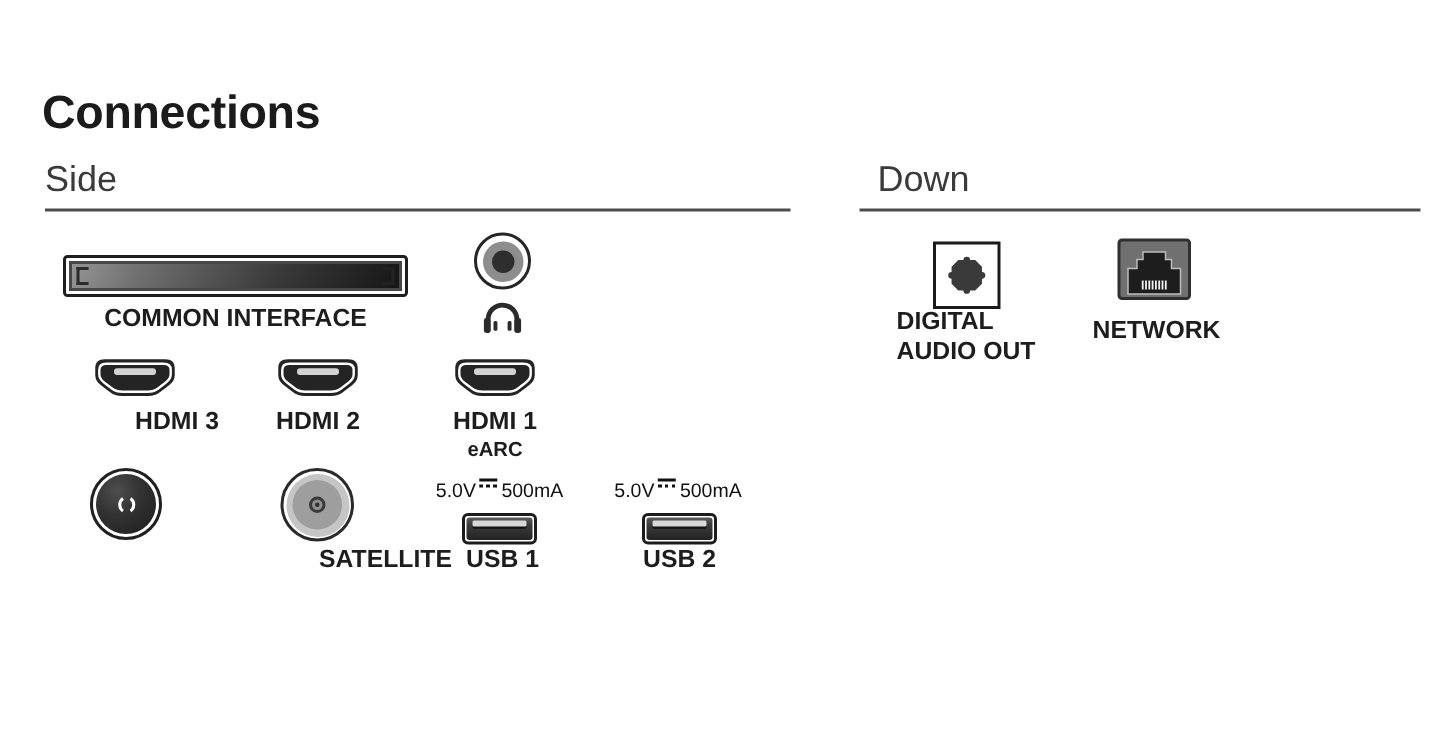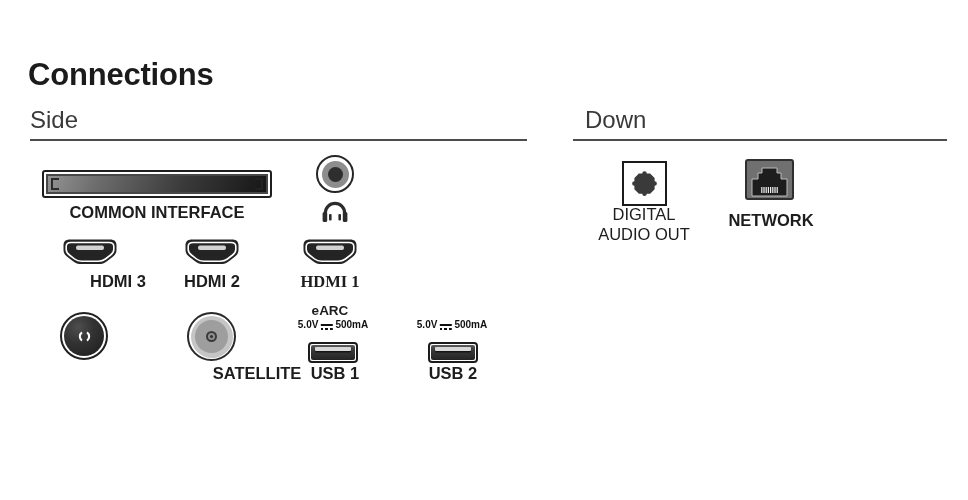--- a/index.html
+++ b/index.html
@@ -17,21 +17,20 @@
   .section-rule{
     top:139px;height:2px;background:#4c4c4c;
   }
   .port-label{
     font-size:16.5px;font-weight:600;color:#1d1d1d;white-space:nowrap;
     transform:translateX(-50%);
   }
   .port-sublabel{
     font-size:13.5px;font-weight:600;color:#1d1d1d;white-space:nowrap;
     transform:translateX(-50%);
-    margin-top:11px;
   }
   
   .ci-outer{
     left:42px;top:170px;width:230px;height:28px;box-sizing:border-box;
     border:2px solid #1f1f1f;border-radius:3px;background:#fff;padding:2px;
   }
   .ci-frame{width:100%;height:100%;box-sizing:border-box;background:#474747;padding:2px;position:relative;}
   .ci-slot{width:100%;height:100%;background:linear-gradient(112deg,#949494 0%,#6e6e6e 22%,#3a3a3a 62%,#161616 100%);}
   .ci-bracket{position:absolute;top:4px;bottom:4px;width:8px;box-sizing:border-box;}
   .ci-bracket.left{left:5px;border:2px solid #2b2b2b;border-right:none;}
@@ -63,32 +62,32 @@
   .sat-center{width:11px;height:11px;box-sizing:border-box;border-radius:50%;border:2.5px solid #3a3a3a;background:#8f8f8f;display:flex;align-items:center;justify-content:center;}
   .sat-dot{width:3px;height:3px;border-radius:50%;background:#2f2f2f;}
   
   .usb{
     top:342px;width:50px;height:21px;box-sizing:border-box;border:2px solid #1c1c1c;border-radius:4px;
     background:#fff;padding:1px;
   }
   .usb-inner{width:100%;height:100%;border-radius:2px;background:linear-gradient(#5a5a5a 0%,#3a3a3a 35%,#232323 100%);position:relative;overflow:hidden;}
   .usb-tongue{position:absolute;top:1.5px;left:4px;right:4px;height:4.5px;background:#d8d8d8;border-radius:1px;box-shadow:0 1.5px 0 #141414;}
   .usb-power{
-    top:319px;font-size:10px;font-weight:700;color:#101010;white-space:nowrap;
-    transform:translateX(-50%);display:flex;align-items:flex-end;gap:2.5px;
+    top:319px;font-size:13px;font-weight:400;color:#101010;white-space:nowrap;
+    transform:translateX(-50%);display:flex;align-items:flex-start;gap:2.5px;
   }
   .dc-symbol{display:inline-block;width:12px;}
   .dc-solid{height:2px;background:#101010;}
   .dc-dash{margin-top:2px;height:2px;background:repeating-linear-gradient(90deg,#101010 0 2.5px,transparent 2.5px 4.6px);}
   
   .optical{
     left:622px;top:161px;width:45px;height:45px;box-sizing:border-box;border:2.5px solid #1b1b1b;
     background:#fff;display:flex;align-items:center;justify-content:center;
   }
-  .label-stack{transform:translateX(-50%);text-align:center;font-size:16.5px;font-weight:400;color:#1d1d1d;line-height:20px;white-space:nowrap;}
+  .label-stack{transform:translateX(-50%);font-size:16.5px;font-weight:700;color:#1d1d1d;line-height:20px;white-space:nowrap;}
   .rj45{
     left:745px;top:159px;width:49px;height:41px;box-sizing:border-box;border:2px solid #2f2f2f;border-radius:3px;
     background:#707070;display:flex;align-items:flex-end;justify-content:center;
   }
 </style>
 </head>
 <body>
 
 <div class="page">
 
@@ -132,21 +131,21 @@
     <path d="M9 4.5 H47 C50.5 4.5 51.8 5.8 51.8 8.5 V11.5 C51.8 13.8 50.6 15.5 48.6 17 L43.4 21 C41.4 22.6 39.3 23.2 36.3 23.2 H19.7 C16.7 23.2 14.6 22.6 12.6 21 L7.4 17 C5.4 15.5 4.2 13.8 4.2 11.5 V8.5 C4.2 5.8 5.5 4.5 9 4.5 Z" fill="none" stroke="#ffffff" stroke-width="1.6"></path>
     <rect x="14" y="7.5" width="28" height="4.5" rx="2" fill="#d2d2d2"></rect>
   </svg>
   <svg class="abs" style="left:302px;top:238px;" width="56" height="29" viewBox="0 0 56 29">
     <path d="M8 1.5 H48 C52.5 1.5 54.5 3.5 54.5 7.5 V12 C54.5 15 53 17.2 50.5 19 L45 23.2 C42.5 25.2 40 26 36.5 26 H19.5 C16 26 13.5 25.2 11 23.2 L5.5 19 C3 17.2 1.5 15 1.5 12 V7.5 C1.5 3.5 3.5 1.5 8 1.5 Z" fill="#242424"></path>
     <path d="M9 4.5 H47 C50.5 4.5 51.8 5.8 51.8 8.5 V11.5 C51.8 13.8 50.6 15.5 48.6 17 L43.4 21 C41.4 22.6 39.3 23.2 36.3 23.2 H19.7 C16.7 23.2 14.6 22.6 12.6 21 L7.4 17 C5.4 15.5 4.2 13.8 4.2 11.5 V8.5 C4.2 5.8 5.5 4.5 9 4.5 Z" fill="none" stroke="#ffffff" stroke-width="1.6"></path>
     <rect x="14" y="7.5" width="28" height="4.5" rx="2" fill="#d2d2d2"></rect>
   </svg>
   <div class="abs port-label" style="left:90px;top:272px;margin-left:28px;">HDMI 3</div>
   <div class="abs port-label" style="left:212px;top:272px;">HDMI 2</div>
-  <div class="abs port-label" style="left:330px;top:272px;font-family:Liberation Serif, serif;">HDMI 1</div>
+  <div class="abs port-label" style="left:330px;top:272px;">HDMI 1</div>
   <div class="abs port-sublabel" style="left:330px;top:292px;">eARC</div>
 
   <div class="abs antenna">
     <div class="antenna-disc">
       <svg width="15" height="15" viewBox="0 0 16 16">
         <path d="M5.3 3.6 A5.4 5.4 0 0 0 5.3 12.4" fill="none" stroke="#ffffff" stroke-width="2.2"></path>
         <path d="M10.7 3.6 A5.4 5.4 0 0 1 10.7 12.4" fill="none" stroke="#ffffff" stroke-width="2.2"></path>
       </svg>
     </div>
   </div>

